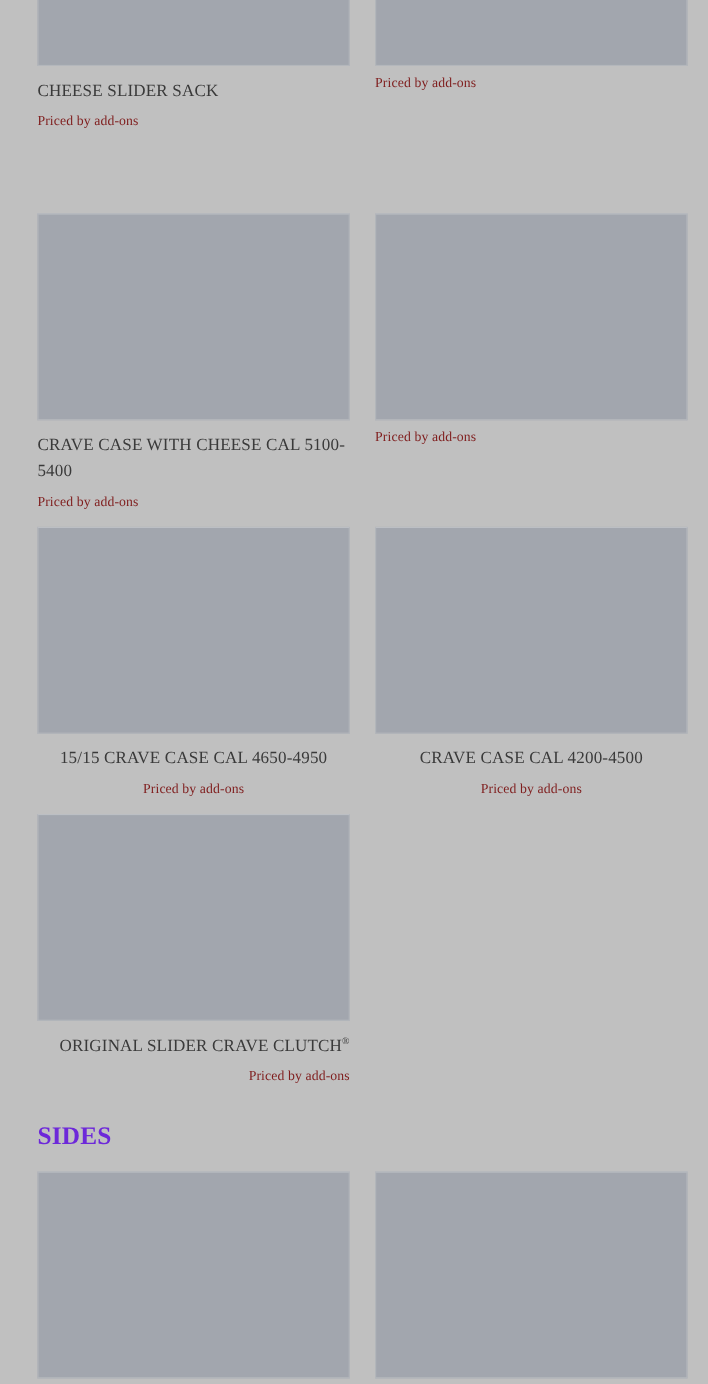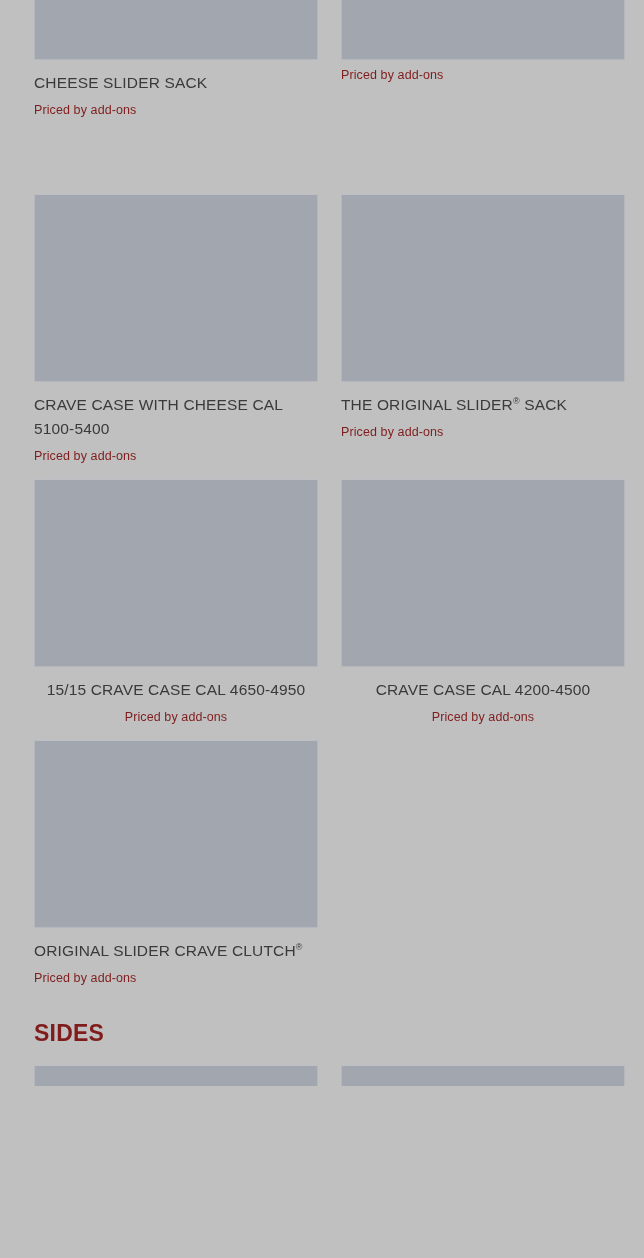--- a/index.html
+++ b/index.html
@@ -12,23 +12,24 @@
 
   body {
     background: #c0c0c0;
     font-family: "Liberation Sans", sans-serif;
     -webkit-font-smoothing: antialiased;
   }
 
   .page {
     position: relative;
     width: 644px;
-    height: 1086px;
+    height: 1258px;
     background: #c0c0c0;
     overflow: hidden;
+    font-family: Liberation Serif, serif;
   }
 
   .card-media {
     width: 284px;
     background: #a2a6ae;
     border: 1px solid #b4b7bc;
     border-top-color: #bcbfc4;
   }
 
   .card-title {
@@ -64,21 +65,21 @@
   }
 
   .col { width: 284px; }
 
   .section-heading {
     position: absolute;
     left: 34px;
     font-size: 23px;
     line-height: 28px;
     font-weight: 700;
-    color: #7f1d1d;
+    color: #6d28d9;
     text-transform: uppercase;
     letter-spacing: 0.2px;
   }
 </style>
 </head>
 <body>
 
 <div class="page">
 
   <div class="row" style="top:-122px;">
@@ -101,23 +102,20 @@
     <div class="row-inner">
       <div class="col">
         <div class="card-media" style="height:188px;"></div>
         <div class="card-title">
           <span>CRAVE CASE WITH CHEESE CAL 5100-5400</span>
         </div>
         <div class="card-sub">Priced by add-ons</div>
       </div>
       <div class="col">
         <div class="card-media" style="height:188px;"></div>
-        <div class="card-title">
-          <span>THE ORIGINAL SLIDER<sup>®</sup> SACK</span>
-        </div>
         <div class="card-sub">Priced by add-ons</div>
       </div>
     </div>
   </div>
 
   <div class="row" style="top:479px;text-align:center;">
     <div class="row-inner">
       <div class="col">
         <div class="card-media" style="height:188px;"></div>
         <div class="card-title">
@@ -128,21 +126,21 @@
       <div class="col">
         <div class="card-media" style="height:188px;"></div>
         <div class="card-title">
           <span>CRAVE CASE CAL 4200-4500</span>
         </div>
         <div class="card-sub">Priced by add-ons</div>
       </div>
     </div>
   </div>
 
-  <div class="row" style="top:740px;">
+  <div class="row" style="top:740px;text-align:right;">
     <div class="row-inner">
       <div class="col">
         <div class="card-media" style="height:188px;"></div>
         <div class="card-title">
           <span>ORIGINAL SLIDER CRAVE CLUTCH<sup>®</sup></span>
         </div>
         <div class="card-sub">Priced by add-ons</div>
       </div>
       <div class="col"></div>
     </div>

